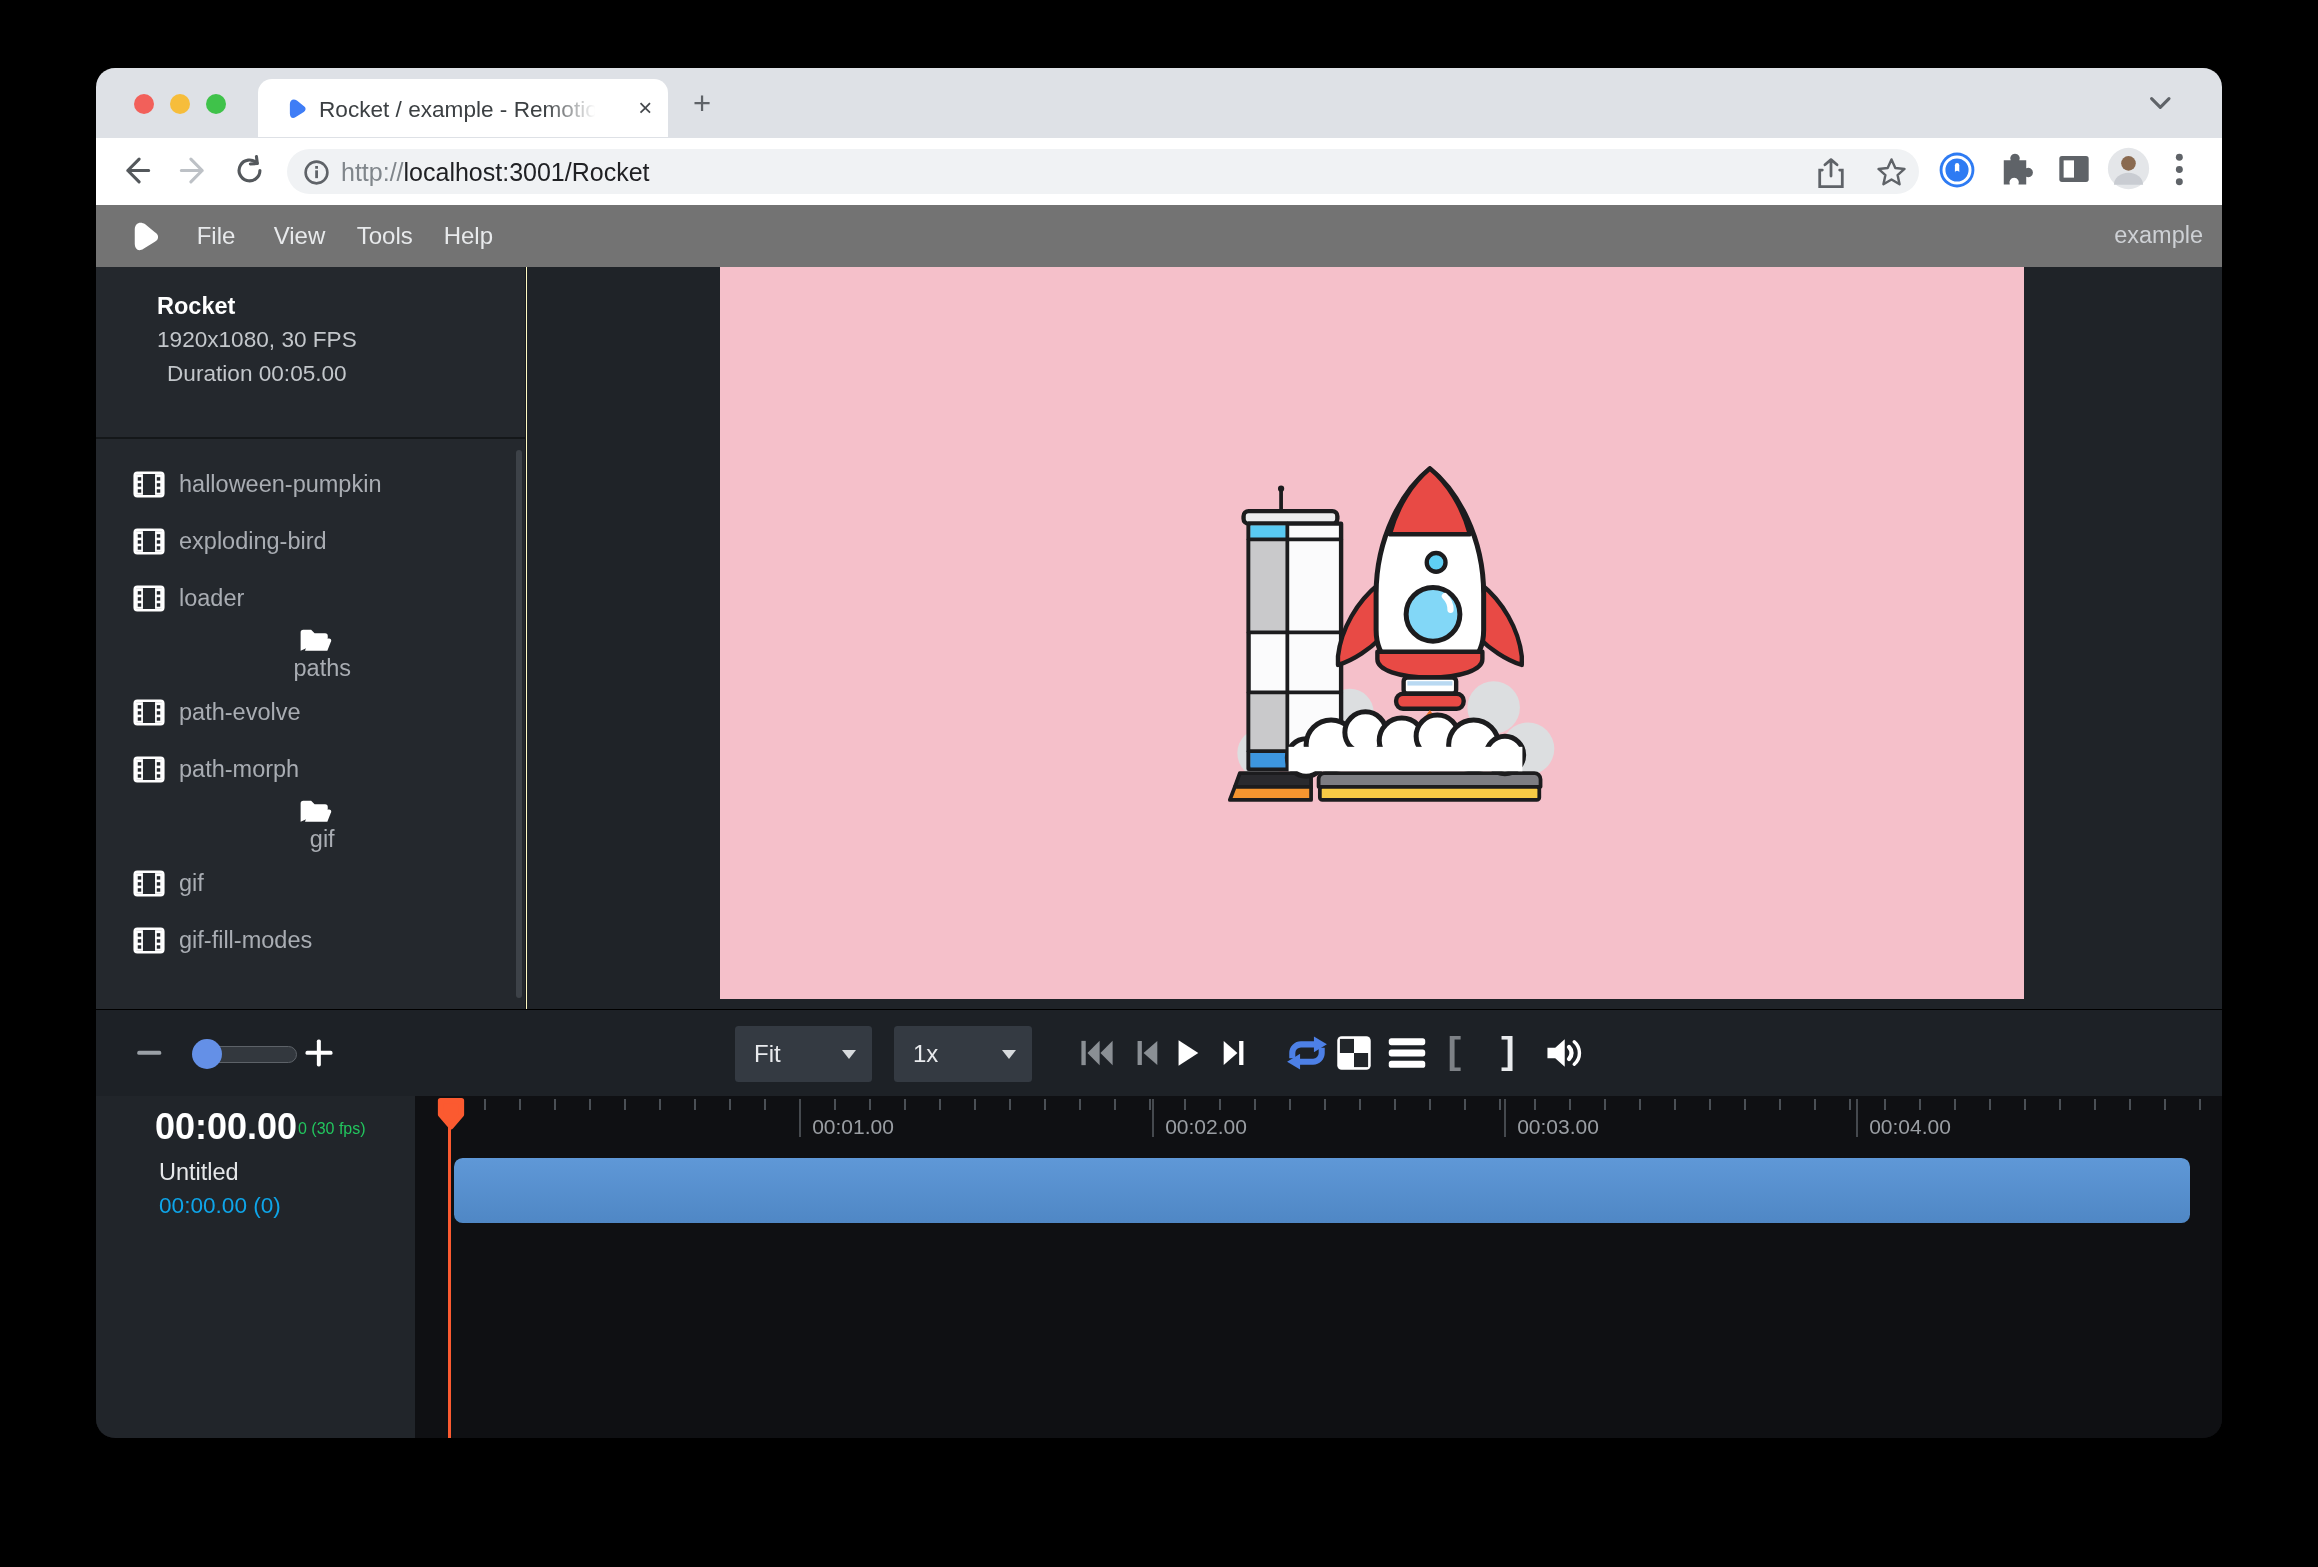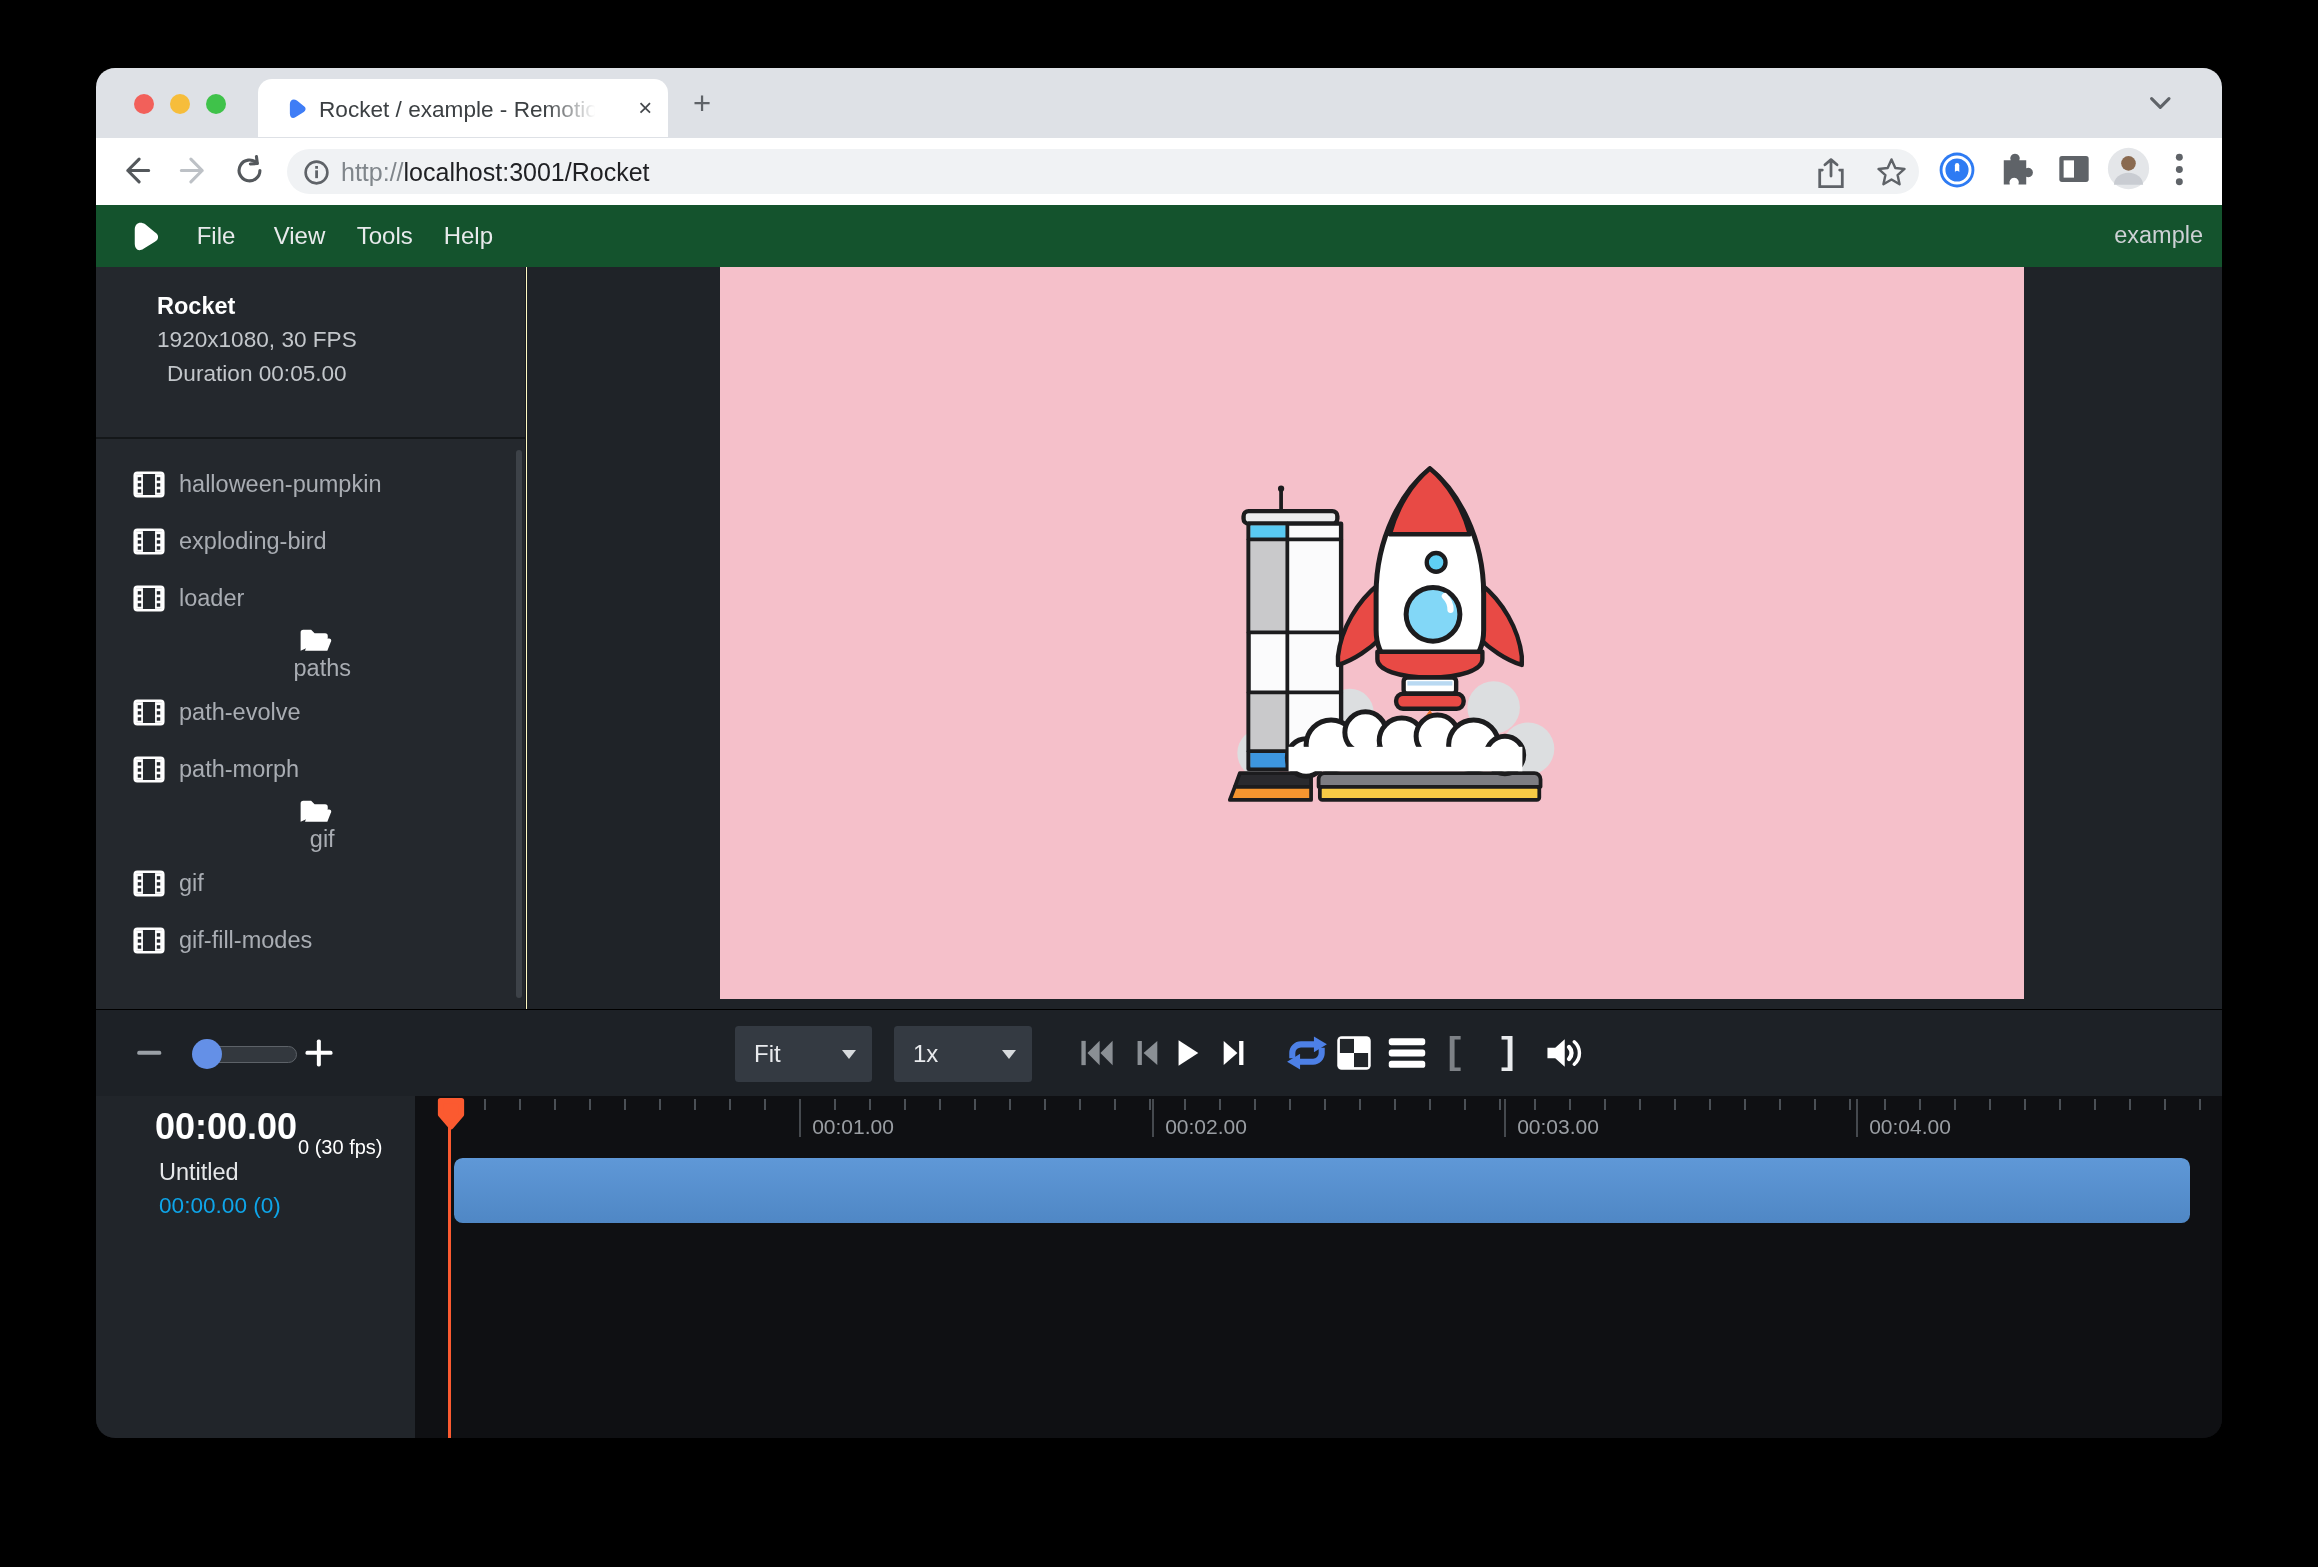--- a/index.html
+++ b/index.html
@@ -34,21 +34,21 @@
              border-radius:22.6px; }
   #omni-info { position:absolute; left:15.7px; top:9.6px; }
   #omni-url { position:absolute; left:54px; top:8.7px; font-size:25px; white-space:nowrap; }
   #omni-url .scheme { color:#80868b; }
   #omni-url .rest { color:#202124; }
   #share-ic { position:absolute; left:1529px; top:7.8px; }
   #star-ic  { position:absolute; left:1588px; top:7px; }
   .ext-ic { position:absolute; top:12px; }
 
   
-  #menubar { position:absolute; left:0; top:137px; width:100%; height:63px; background:#14532d;
+  #menubar { position:absolute; left:0; top:137px; width:100%; height:63px; background:#737373;
              border-bottom:1.7px solid #000; }
   #menu-logo { position:absolute; left:30px; top:14px; }
   .menu-item { position:absolute; top:0; height:61px; line-height:61px; font-size:24px; color:#e8eaec; padding:0 8.7px; }
   #menu-right { position:absolute; right:19px; top:0; height:61px; line-height:61px; font-size:23.5px; color:#ced1d5; }
 
   
   #main { position:absolute; left:0; top:199px; width:100%; height:742px; background:#fef9c3; }
   #sidebar { position:absolute; left:0; top:0; width:430px; height:100%; background:#24282d;
              border-right:1.7px solid #17191c; overflow:hidden; }
   #sb-info { position:absolute; left:61px; top:26px; }
@@ -85,21 +85,21 @@
            border-left:7.8px solid transparent; border-right:7.8px solid transparent; border-top:9.6px solid #d7dadd; }
   .pbtn { position:absolute; top:50%; transform:translate(-50%,-50%); display:flex; }
   .bracket { font-family:"Liberation Mono", monospace; font-size:37px; font-weight:bold; }
   #btn-in  { left:1358px; color:#7d8186; }
   #btn-out { left:1412px; color:#e9ebed; }
 
   
   #timeline { position:absolute; left:0; top:1028px; width:100%; height:342px; background:#0f1013; }
   #tl-left { position:absolute; left:0; top:0; width:319px; height:100%; background:#21252a; }
   #tl-time { position:absolute; left:59px; top:10.4px; font-size:36px; font-weight:bold; color:#fff; }
-  #tl-frame { position:absolute; left:202px; top:40px; font-size:20px; color:#ffffff; }
+  #tl-frame { position:absolute; left:202px; top:24px; font-size:16px; color:#22c55e; }
   #tl-name { position:absolute; left:63px; top:63px; font-size:23.5px; color:#e6e8ea; }
   #tl-tdur { position:absolute; left:63px; top:97px; font-size:22.6px; color:#0ea5e9; }
   #tl-track { position:absolute; left:319px; top:0; width:1807px; height:100%; }
   #ruler-minor { position:absolute; left:34px; top:2.6px; width:1767px; height:11.3px;
     background-image:repeating-linear-gradient(to right,#4a4f55 0,#4a4f55 1.7px,transparent 1.7px,transparent 35px); }
   .tick-major { position:absolute; top:2.6px; width:1.7px; height:38px; background:#45494e; }
   .tlabel { position:absolute; top:19px; width:106px; text-align:center; font-size:21px; color:#9a9ea3; }
   #track-bar { position:absolute; left:39px; top:62px; width:1736px; height:65px; border-radius:8.7px;
                background:linear-gradient(#5f98d7,#4f87c5); }
   #playhead-line { position:absolute; left:33px; top:1.7px; width:2.6px; height:340px; background:#fb5a30; }

